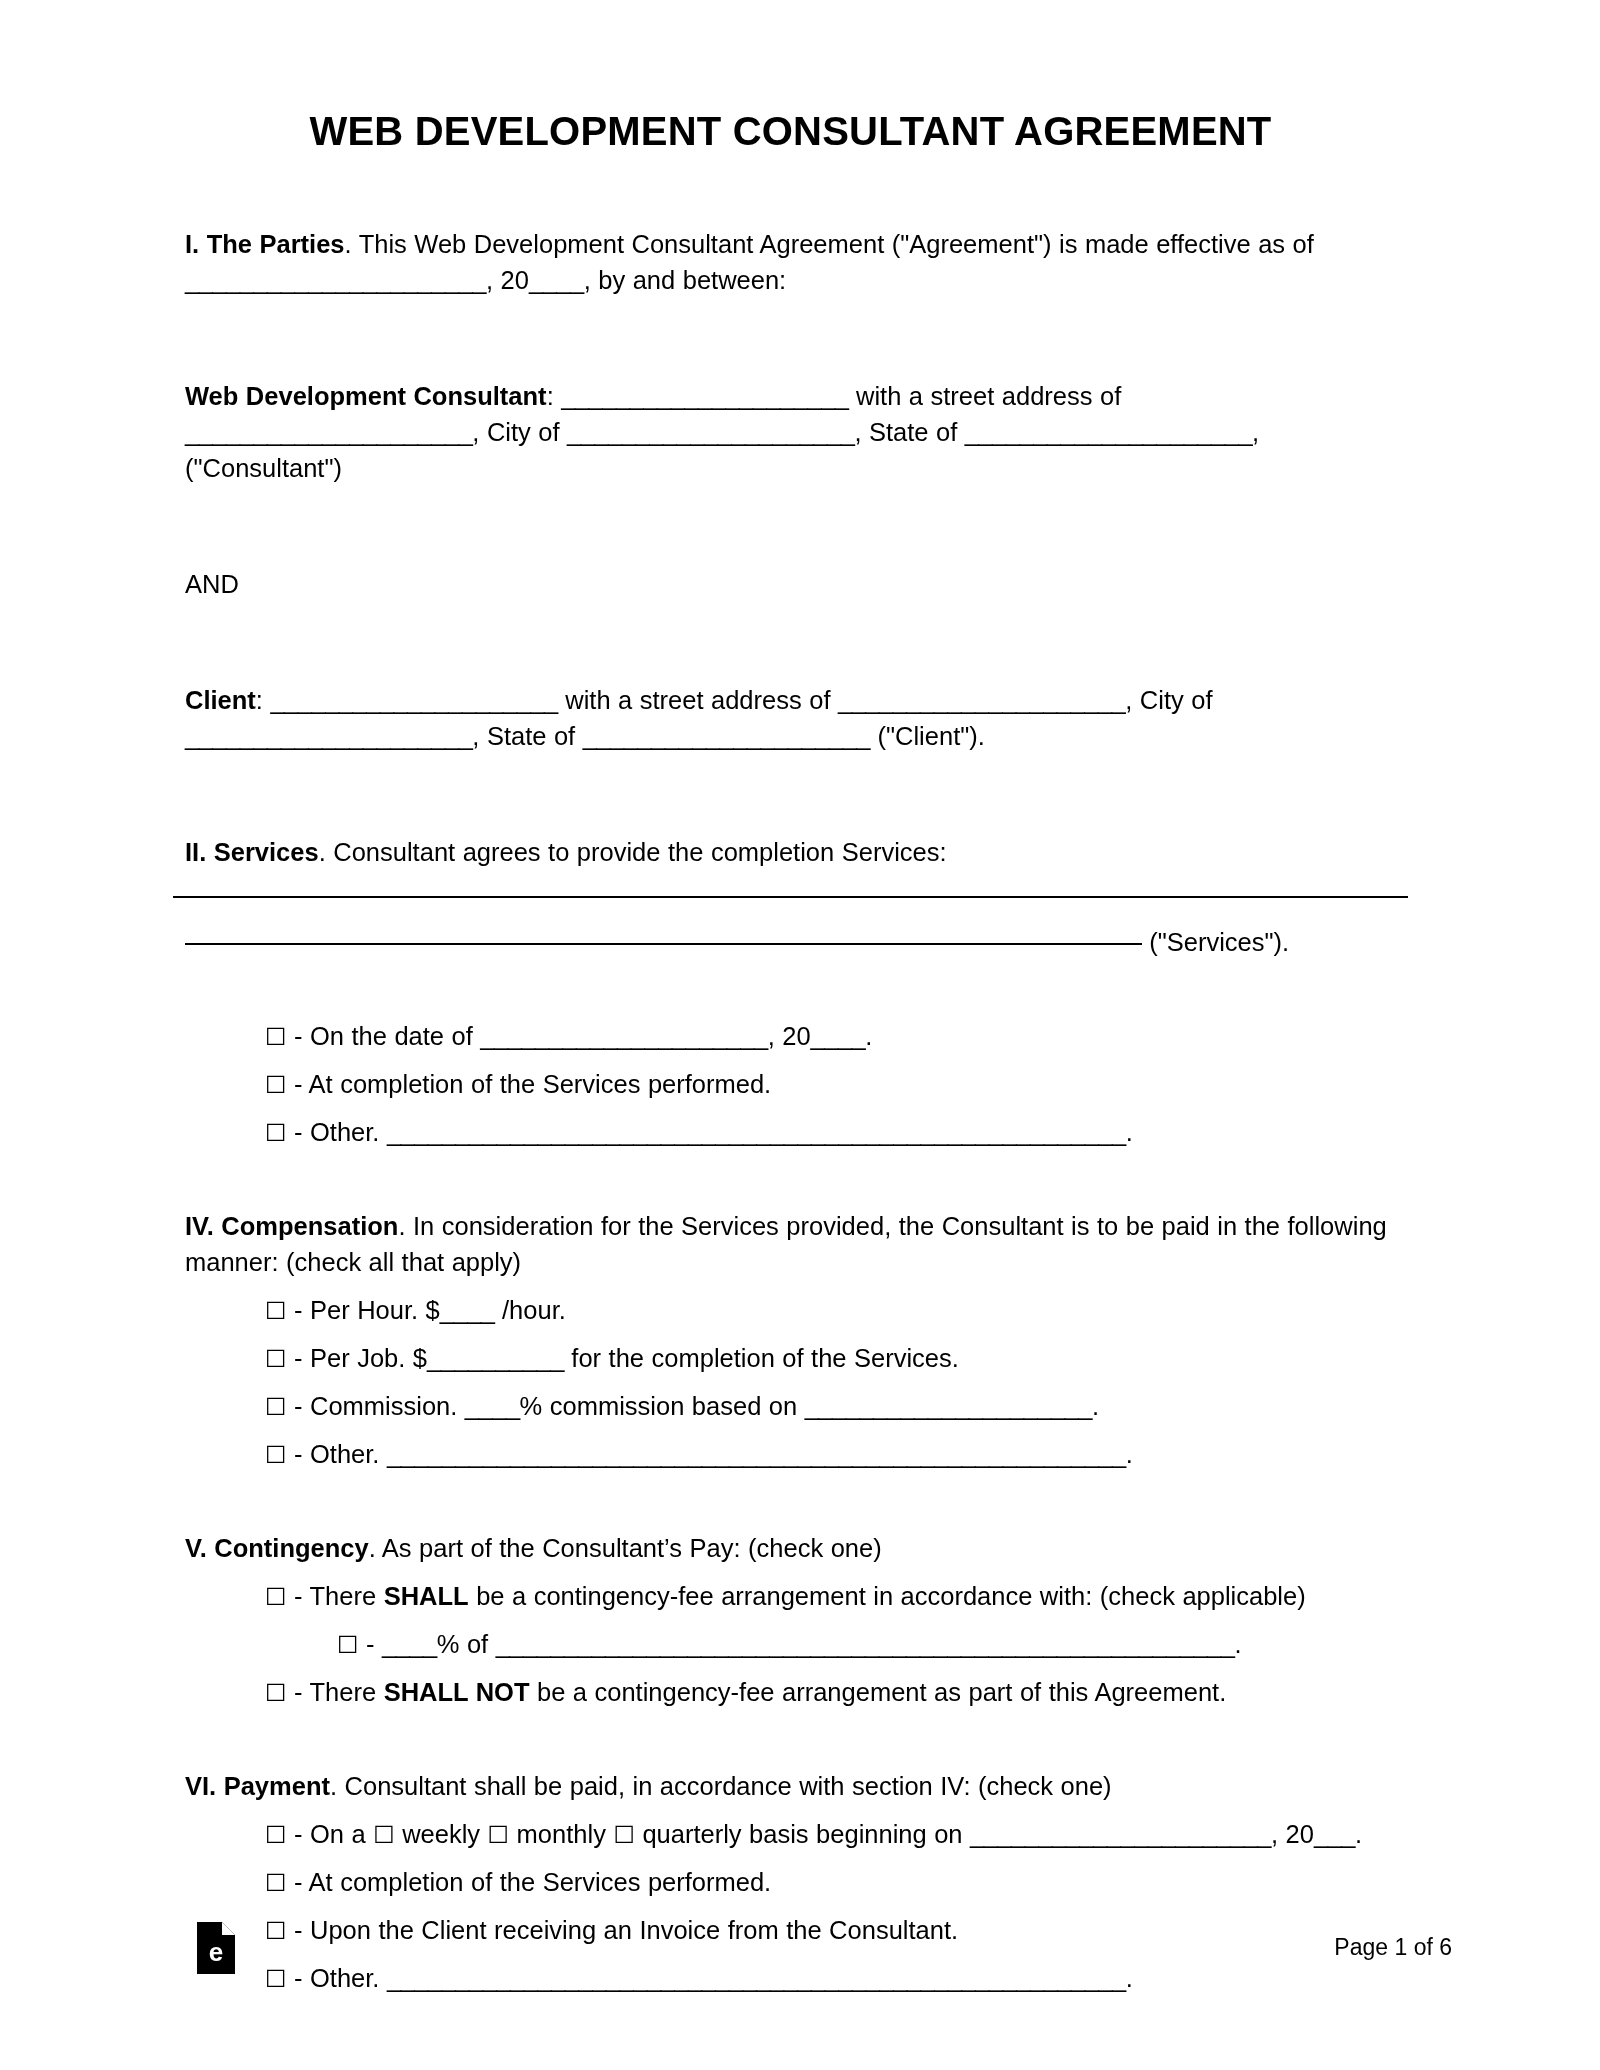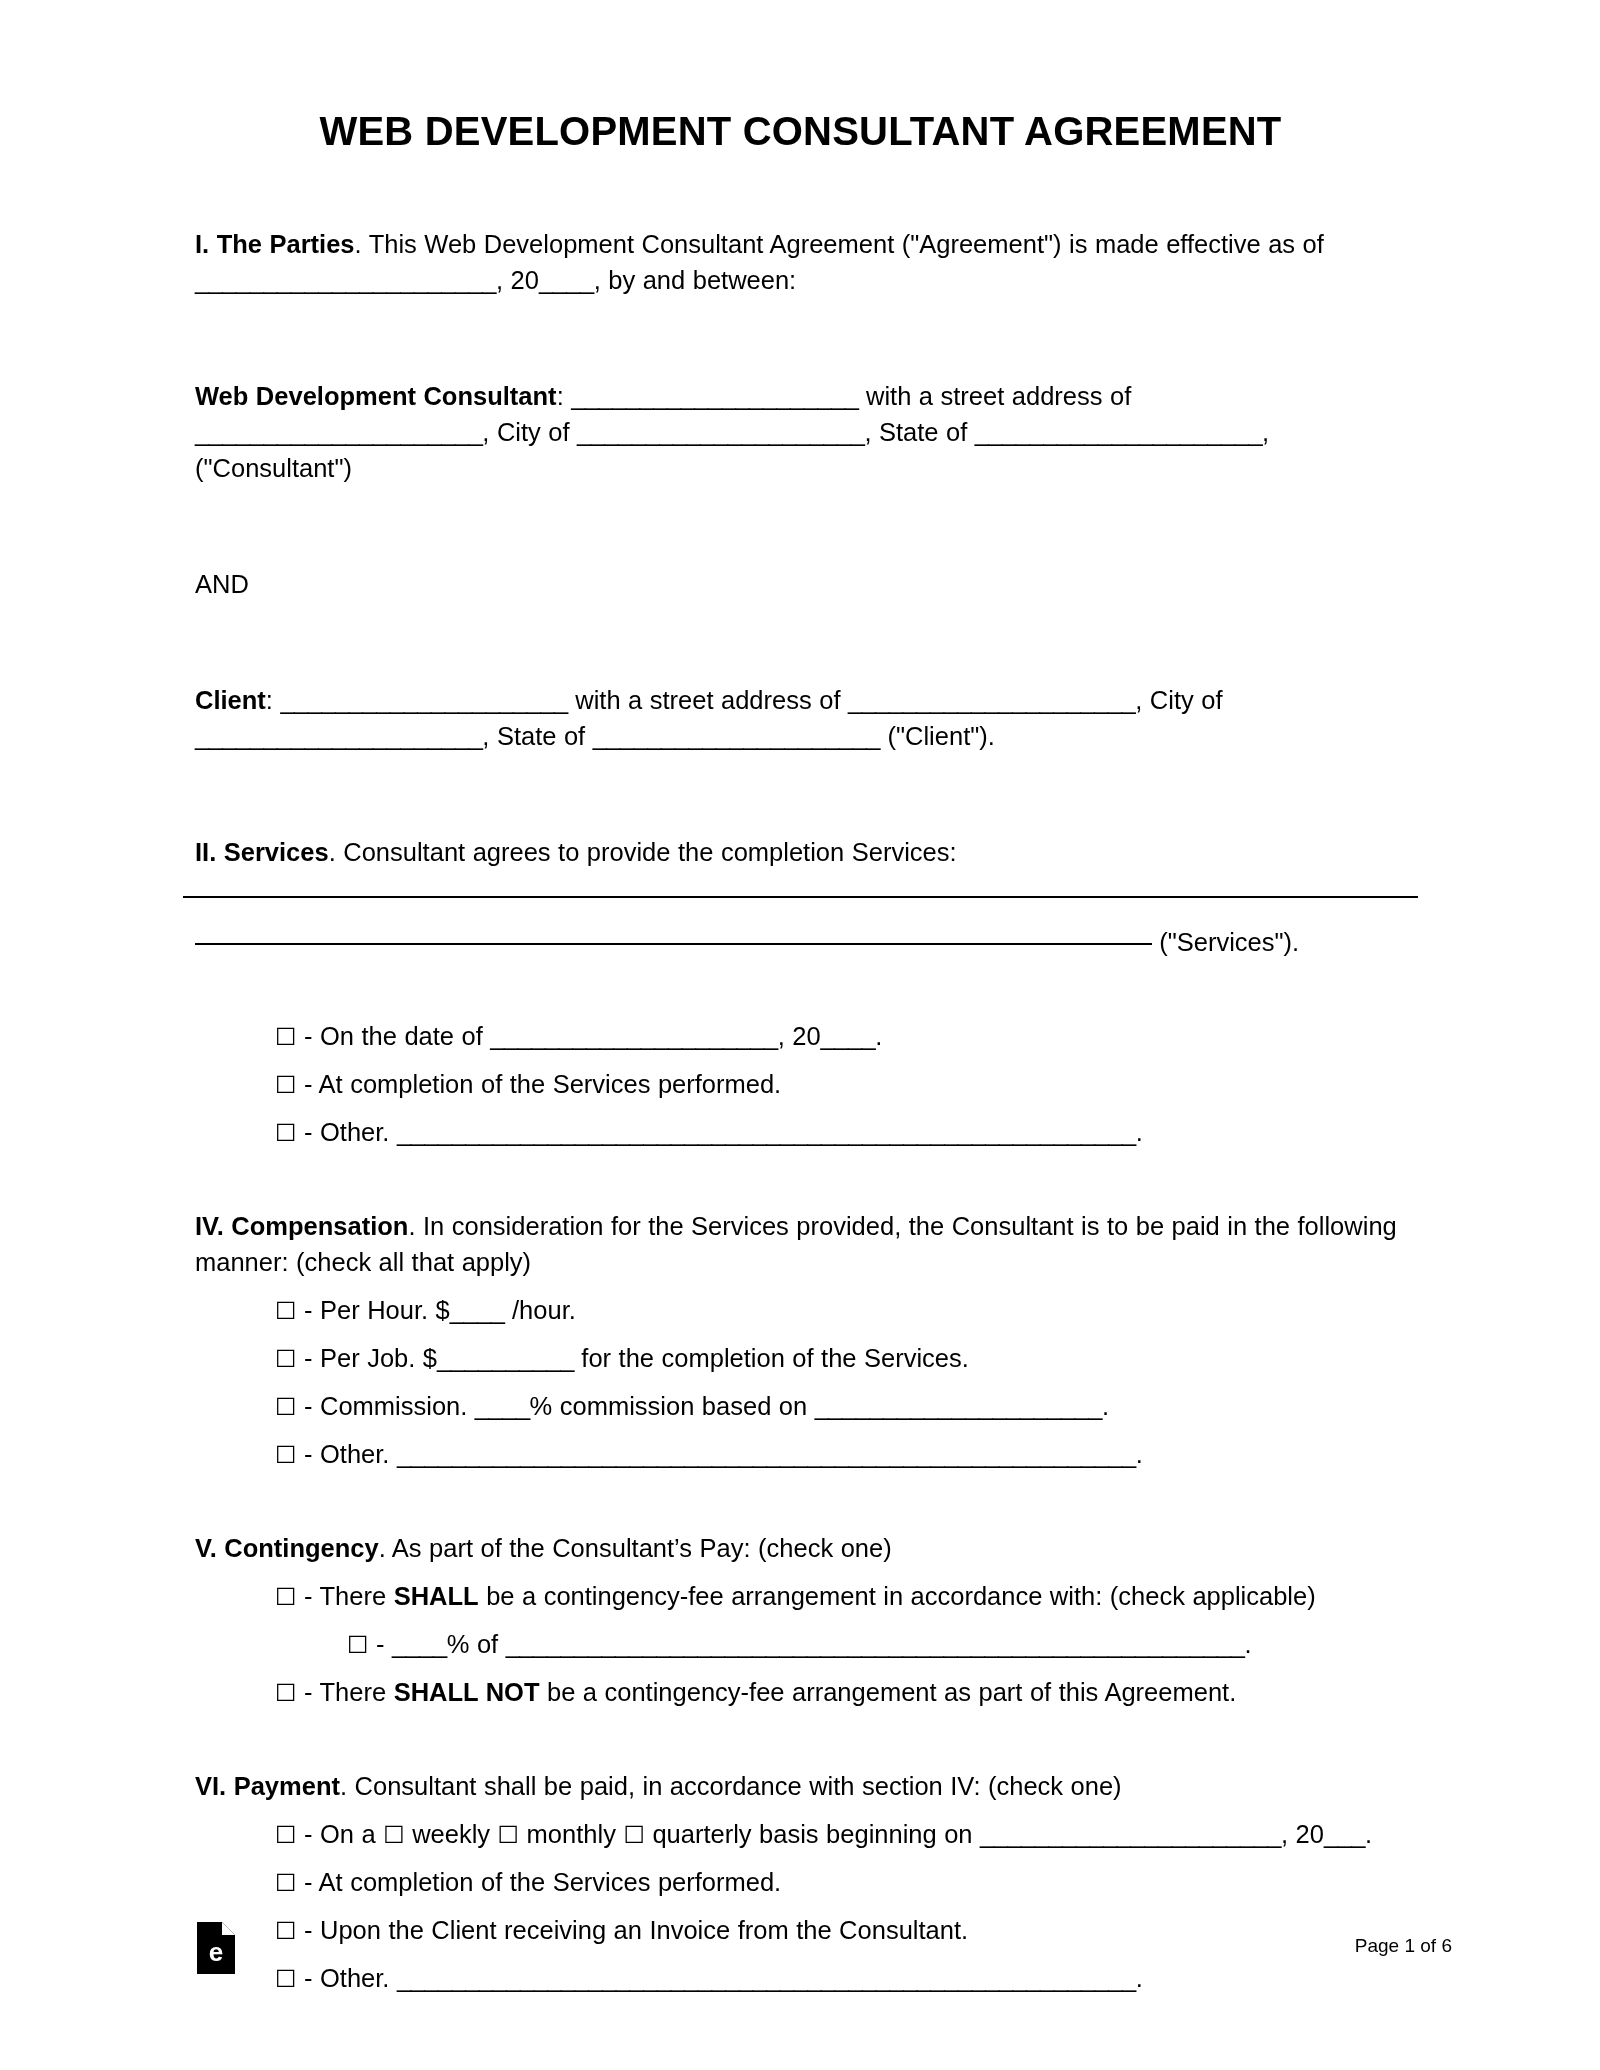--- a/index.html
+++ b/index.html
@@ -16,21 +16,21 @@
     position: relative;
     width: 1600px;
     height: 2070px;
     background: #ffffff;
     box-sizing: border-box;
     padding: 0;
     overflow: hidden;
   }
   .content {
     position: absolute;
-    left: 183px;
+    left: 173px;
     top: 0;
     width: 1235px;
   }
   .doc-title {
     text-align: center;
     font-size: 40px;
     font-weight: bold;
     letter-spacing: 0.2px;
     margin: 0;
     padding-top: 108px;
@@ -80,21 +80,21 @@
     position: absolute;
     left: 197px;
     top: 22px;
     width: 38px;
     height: 52px;
   }
   .pagenum {
     position: absolute;
     right: 148px;
     top: 36px;
-    font-size: 19px;
+    font-size: 23px;
     line-height: 1;
     color: #000;
   }
 </style>
 </head>
 <body>
 
 <div class="page">
 
   <div class="content">

